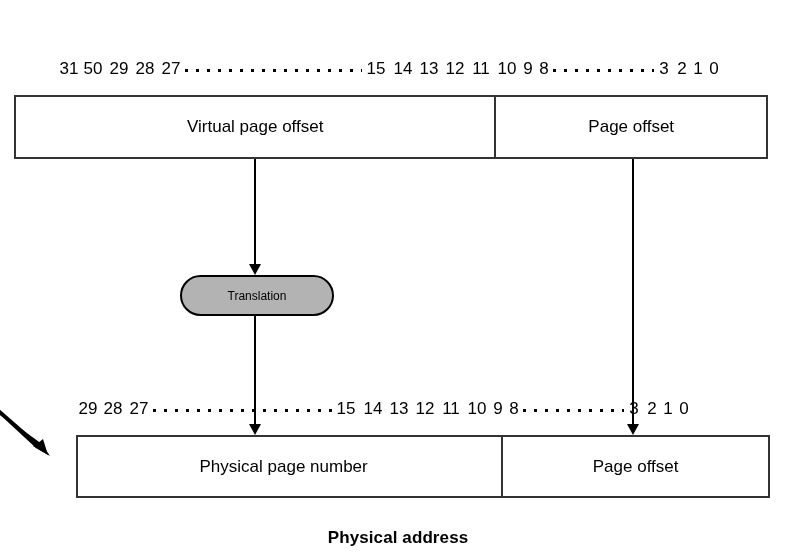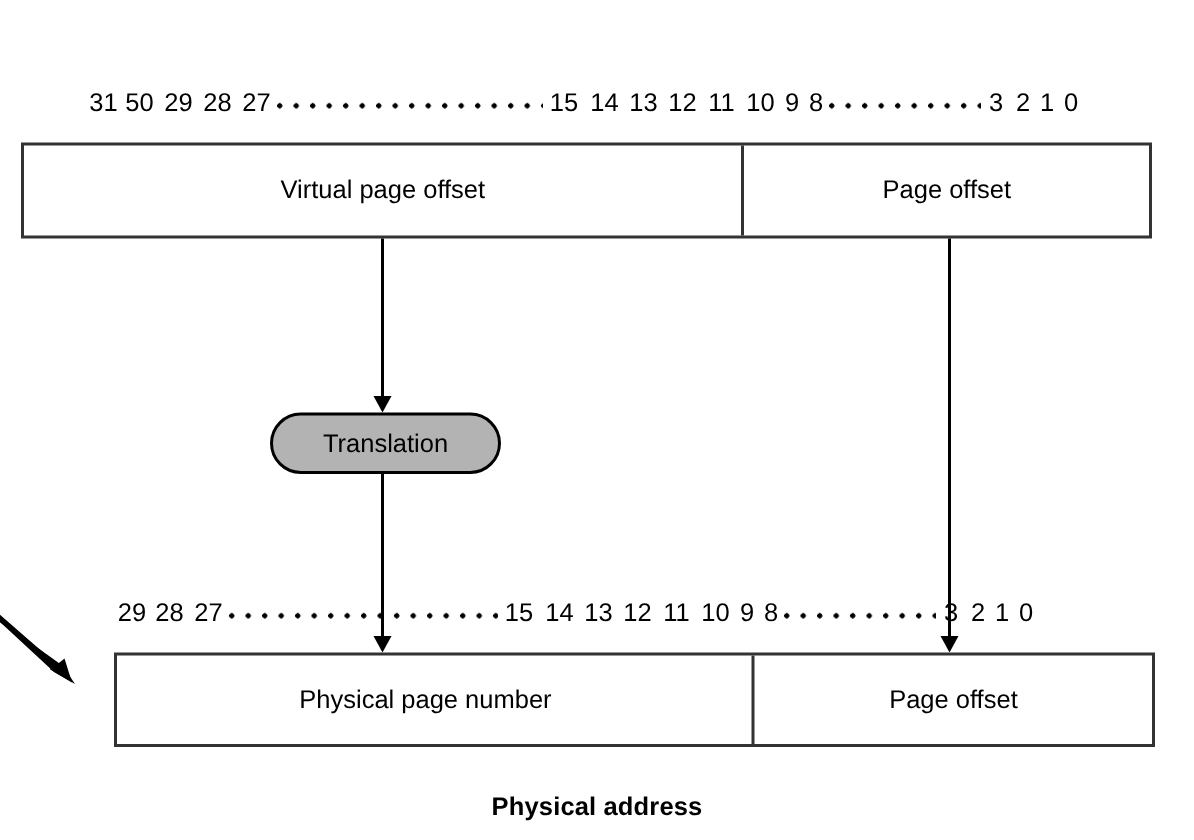--- a/index.html
+++ b/index.html
@@ -106,21 +106,21 @@
     top: 275px;
     width: 154px;
     height: 41px;
     border: 2px solid #000000;
     border-radius: 21px;
     background: #b3b3b3;
     box-sizing: border-box;
     display: flex;
     align-items: center;
     justify-content: center;
-    font-size: 17px;
+    font-size: 12px;
     white-space: nowrap;
   }
 
   
   .connector {
     position: absolute;
   }
   .conn-line {
     position: absolute;
     width: 2px;

